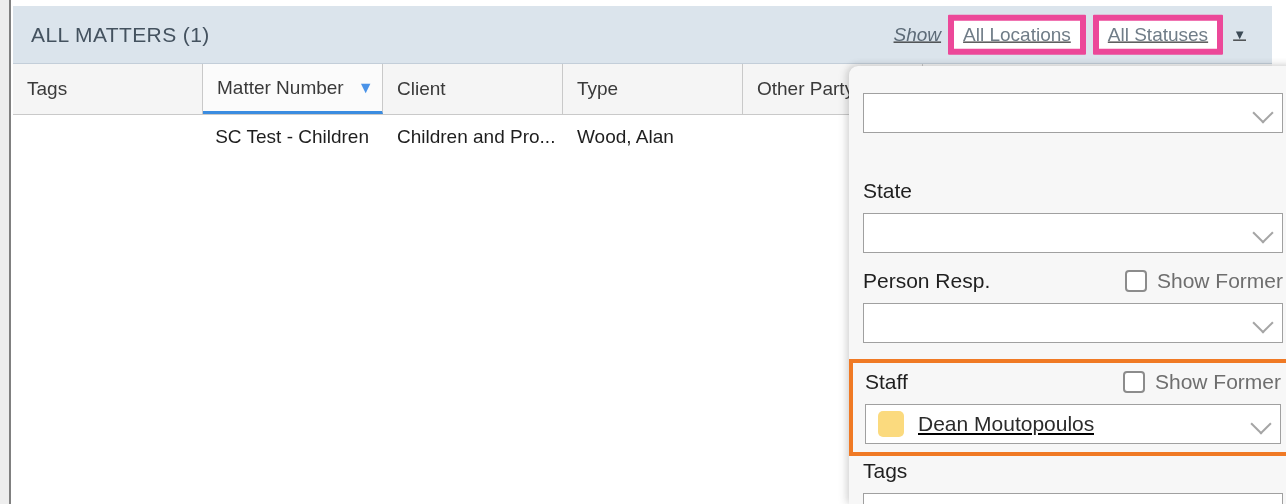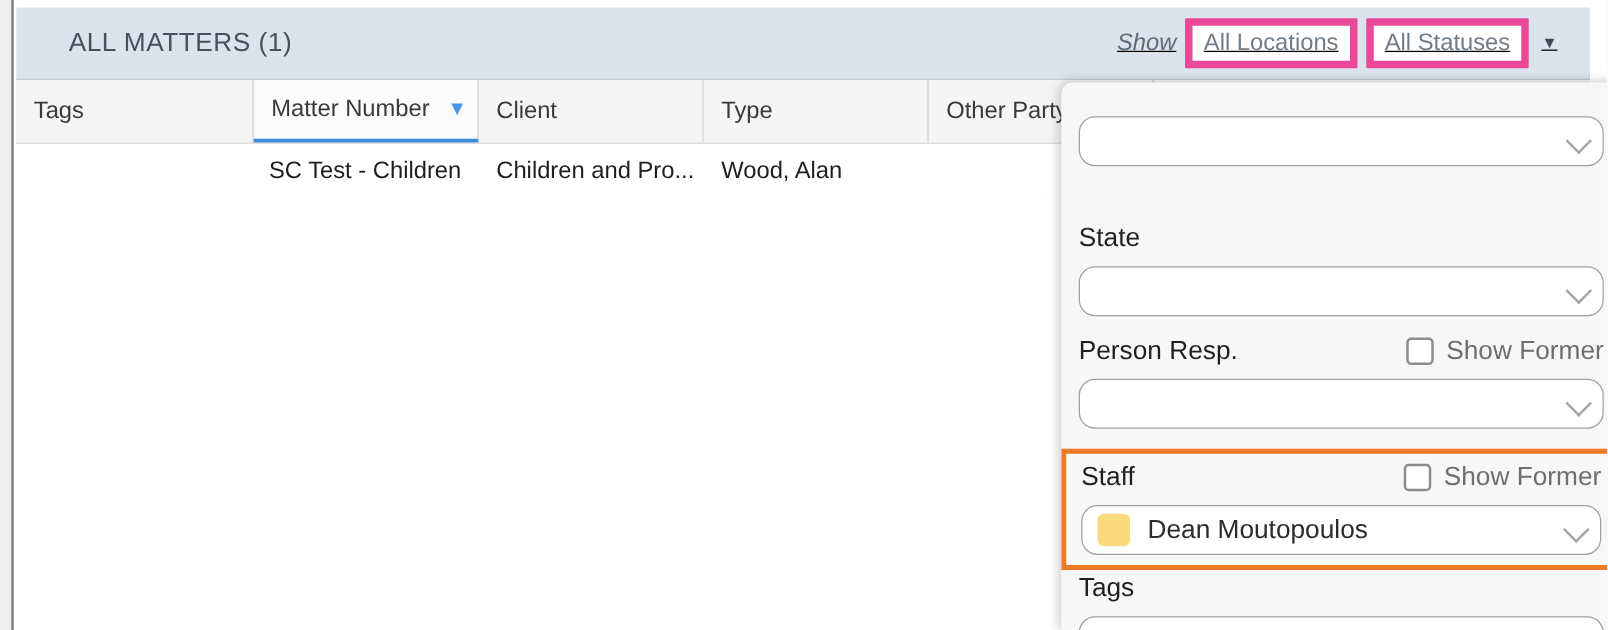--- a/index.html
+++ b/index.html
@@ -48,21 +48,20 @@
   }
   #title-text {
     position: absolute;
     left: 18px;
     top: 50%;
     transform: translateY(-50%);
     font-size: 21px;
     color: #44525f;
     letter-spacing: 0.4px;
     white-space: nowrap;
-    margin-left: 24px;
   }
   #show-controls {
     position: absolute;
     right: 24px;
     top: 50%;
     transform: translateY(-50%);
     display: flex;
     align-items: center;
     gap: 7px;
     text-decoration: underline;
@@ -202,25 +201,26 @@
     font-size: 21px;
     color: #6e6e6e;
     white-space: nowrap;
   }
   .combo {
     position: relative;
     margin-top: 7px;
     height: 40px;
     background: #ffffff;
     border: 1px solid #a0a0a0;
-    border-radius: 13px;
+    border-radius: 0;
     box-sizing: border-box;
     display: flex;
     align-items: center;
     padding: 12px 12px;
+    text-decoration: underline;
   }
   .combo-swatch {
     width: 26px;
     height: 26px;
     border-radius: 5px;
     background: #fbda7e;
     flex: 0 0 auto;
     margin-right: 14px;
   }
   .combo-value {

